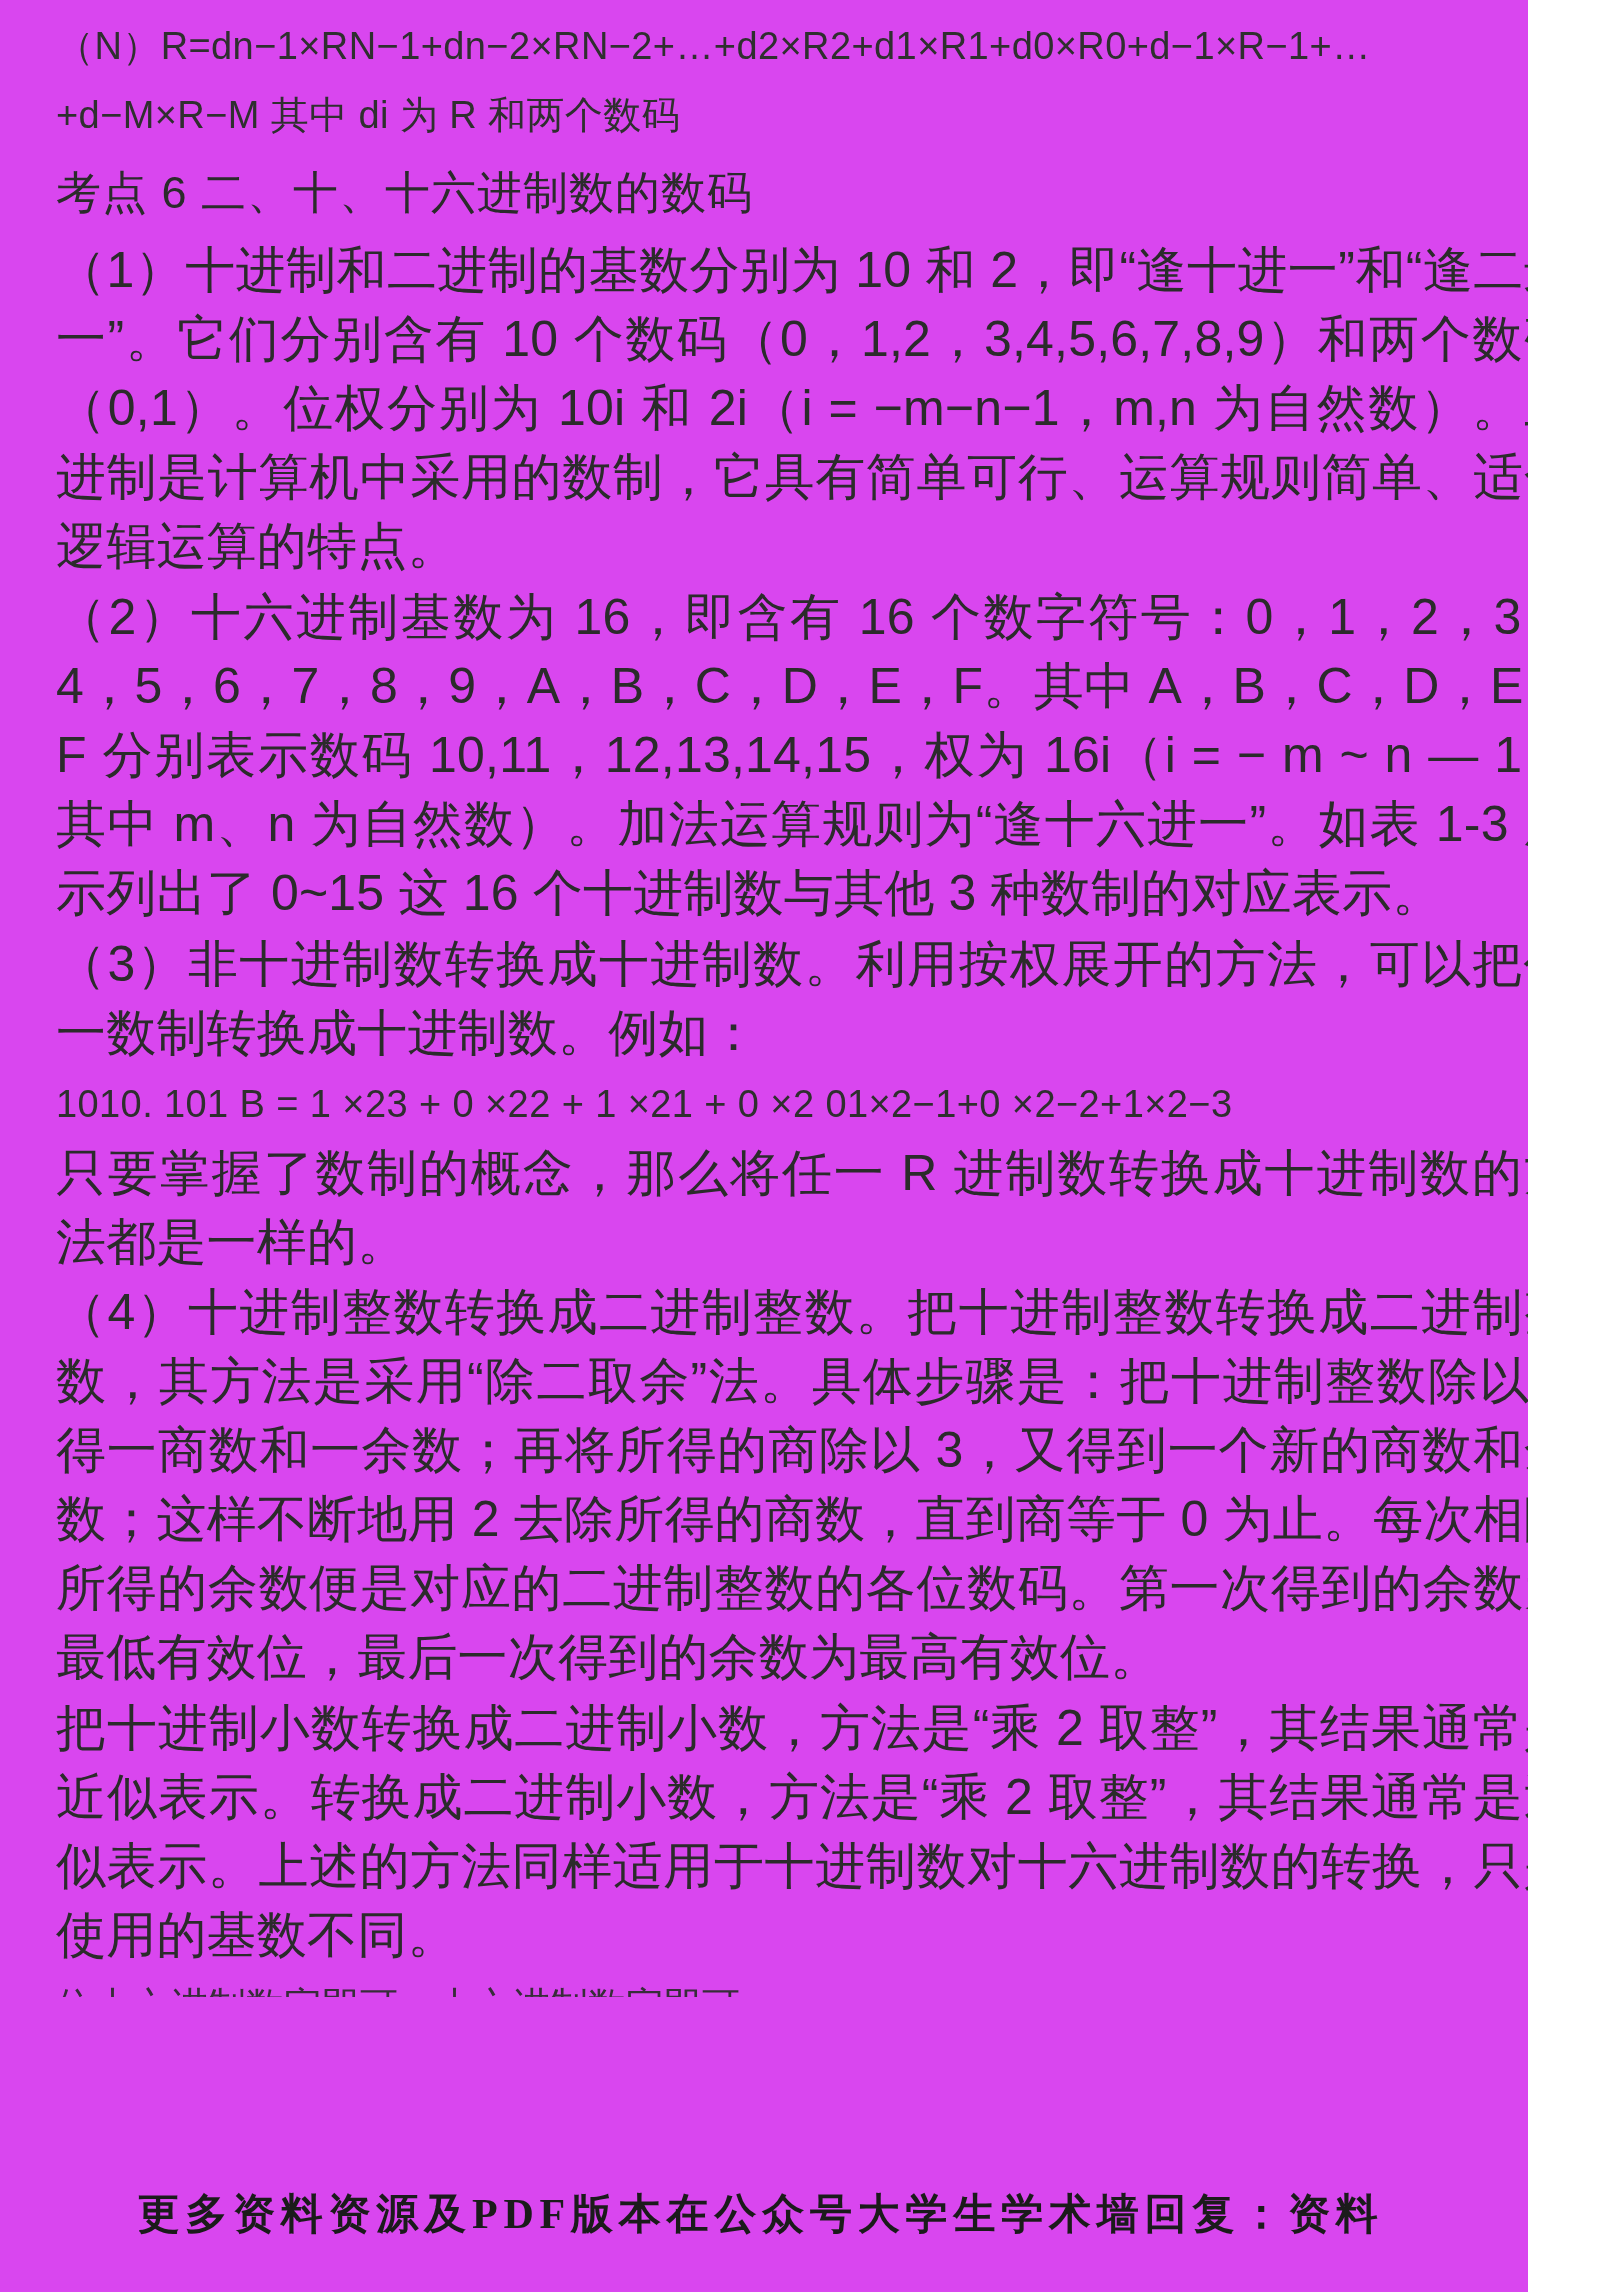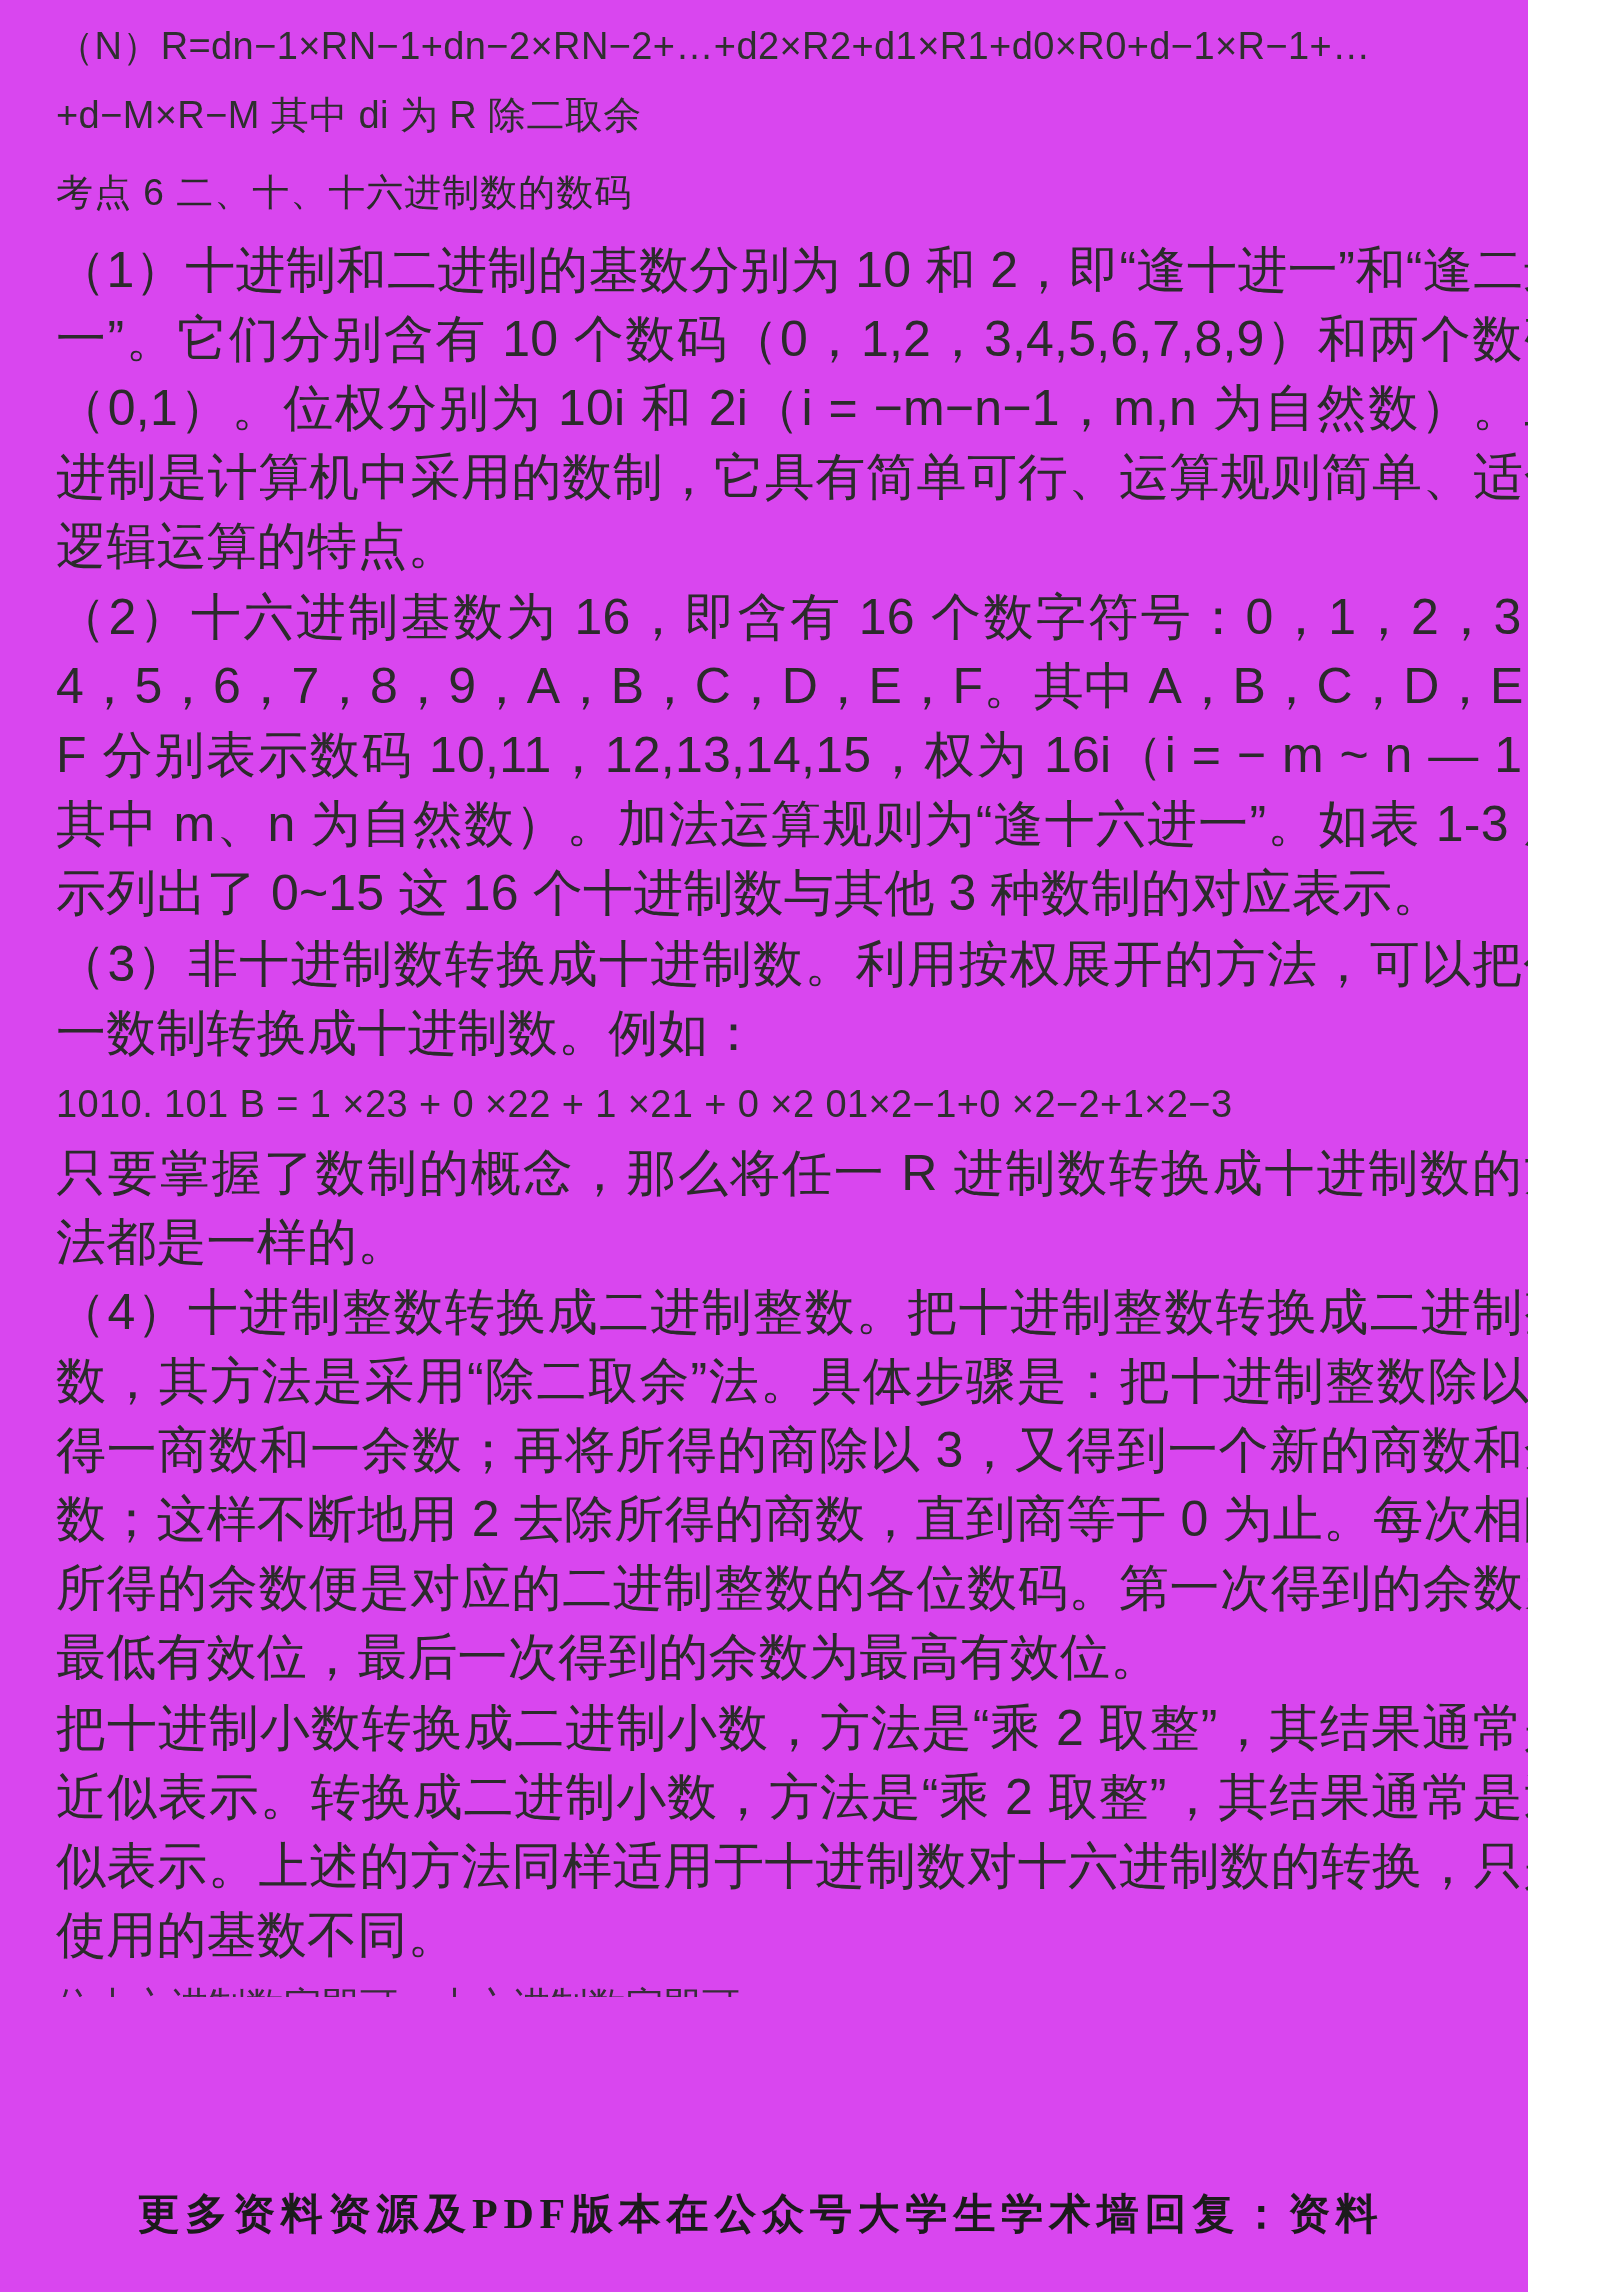--- a/index.html
+++ b/index.html
@@ -42,21 +42,21 @@
   .formula {
     color: #2f2f2f;
     font-size: 38px;
     line-height: 69px;
     letter-spacing: 0.4px;
     white-space: nowrap;
     margin: 0;
   }
   .heading {
     color: #2b2b2b;
-    font-size: 37px;
+    font-size: 45px;
     line-height: 71px;
     margin: 0;
     font-weight: 400;
     letter-spacing: 1px;
   }
   
   .formula-1 {
     padding-top: 11.5px;
   }
   .clipline {
@@ -83,21 +83,21 @@
   .blockgap { height: 7.7px; }
 </style>
 </head>
 <body>
 
 <div class="page">
   <div class="content">
 
     <p class="formula formula-1">（N）R=dn−1×RN−1+dn−2×RN−2+…+d2×R2+d1×R1+d0×R0+d−1×R−1+…</p>
 
-    <p class="formula">+d−M×R−M 其中 di 为 R 除二取余</p>
+    <p class="formula">+d−M×R−M 其中 di 为 R 和两个数码</p>
 
     <div class="blockgap"></div>
 
     <h2 class="heading">考点 6 二、十、十六进制数的数码</h2>
 
     <div class="blockgap"></div>
 
     <p class="para spaced">（1）十进制和二进制的基数分别为 10 和 2，即“逢十进一”和“逢二进一”。它们分别含有 10 个数码（0，1,2，3,4,5,6,7,8,9）和两个数码（0,1）。位权分别为 10i 和 2i（i = −m−n−1，m,n 为自然数）。二进制是计算机中采用的数制，它具有简单可行、运算规则简单、适合逻辑运算的特点。</p>
 
     <p class="para spaced">（2）十六进制基数为 16，即含有 16 个数字符号：0，1，2，3，4，5，6，7，8，9，A，B，C，D，E，F。其中 A，B，C，D，E，F 分别表示数码 10,11，12,13,14,15，权为 16i（i = − m ~ n — 1，其中 m、n 为自然数）。加法运算规则为“逢十六进一”。如表 1-3 所示列出了 0~15 这 16 个十进制数与其他 3 种数制的对应表示。</p>

